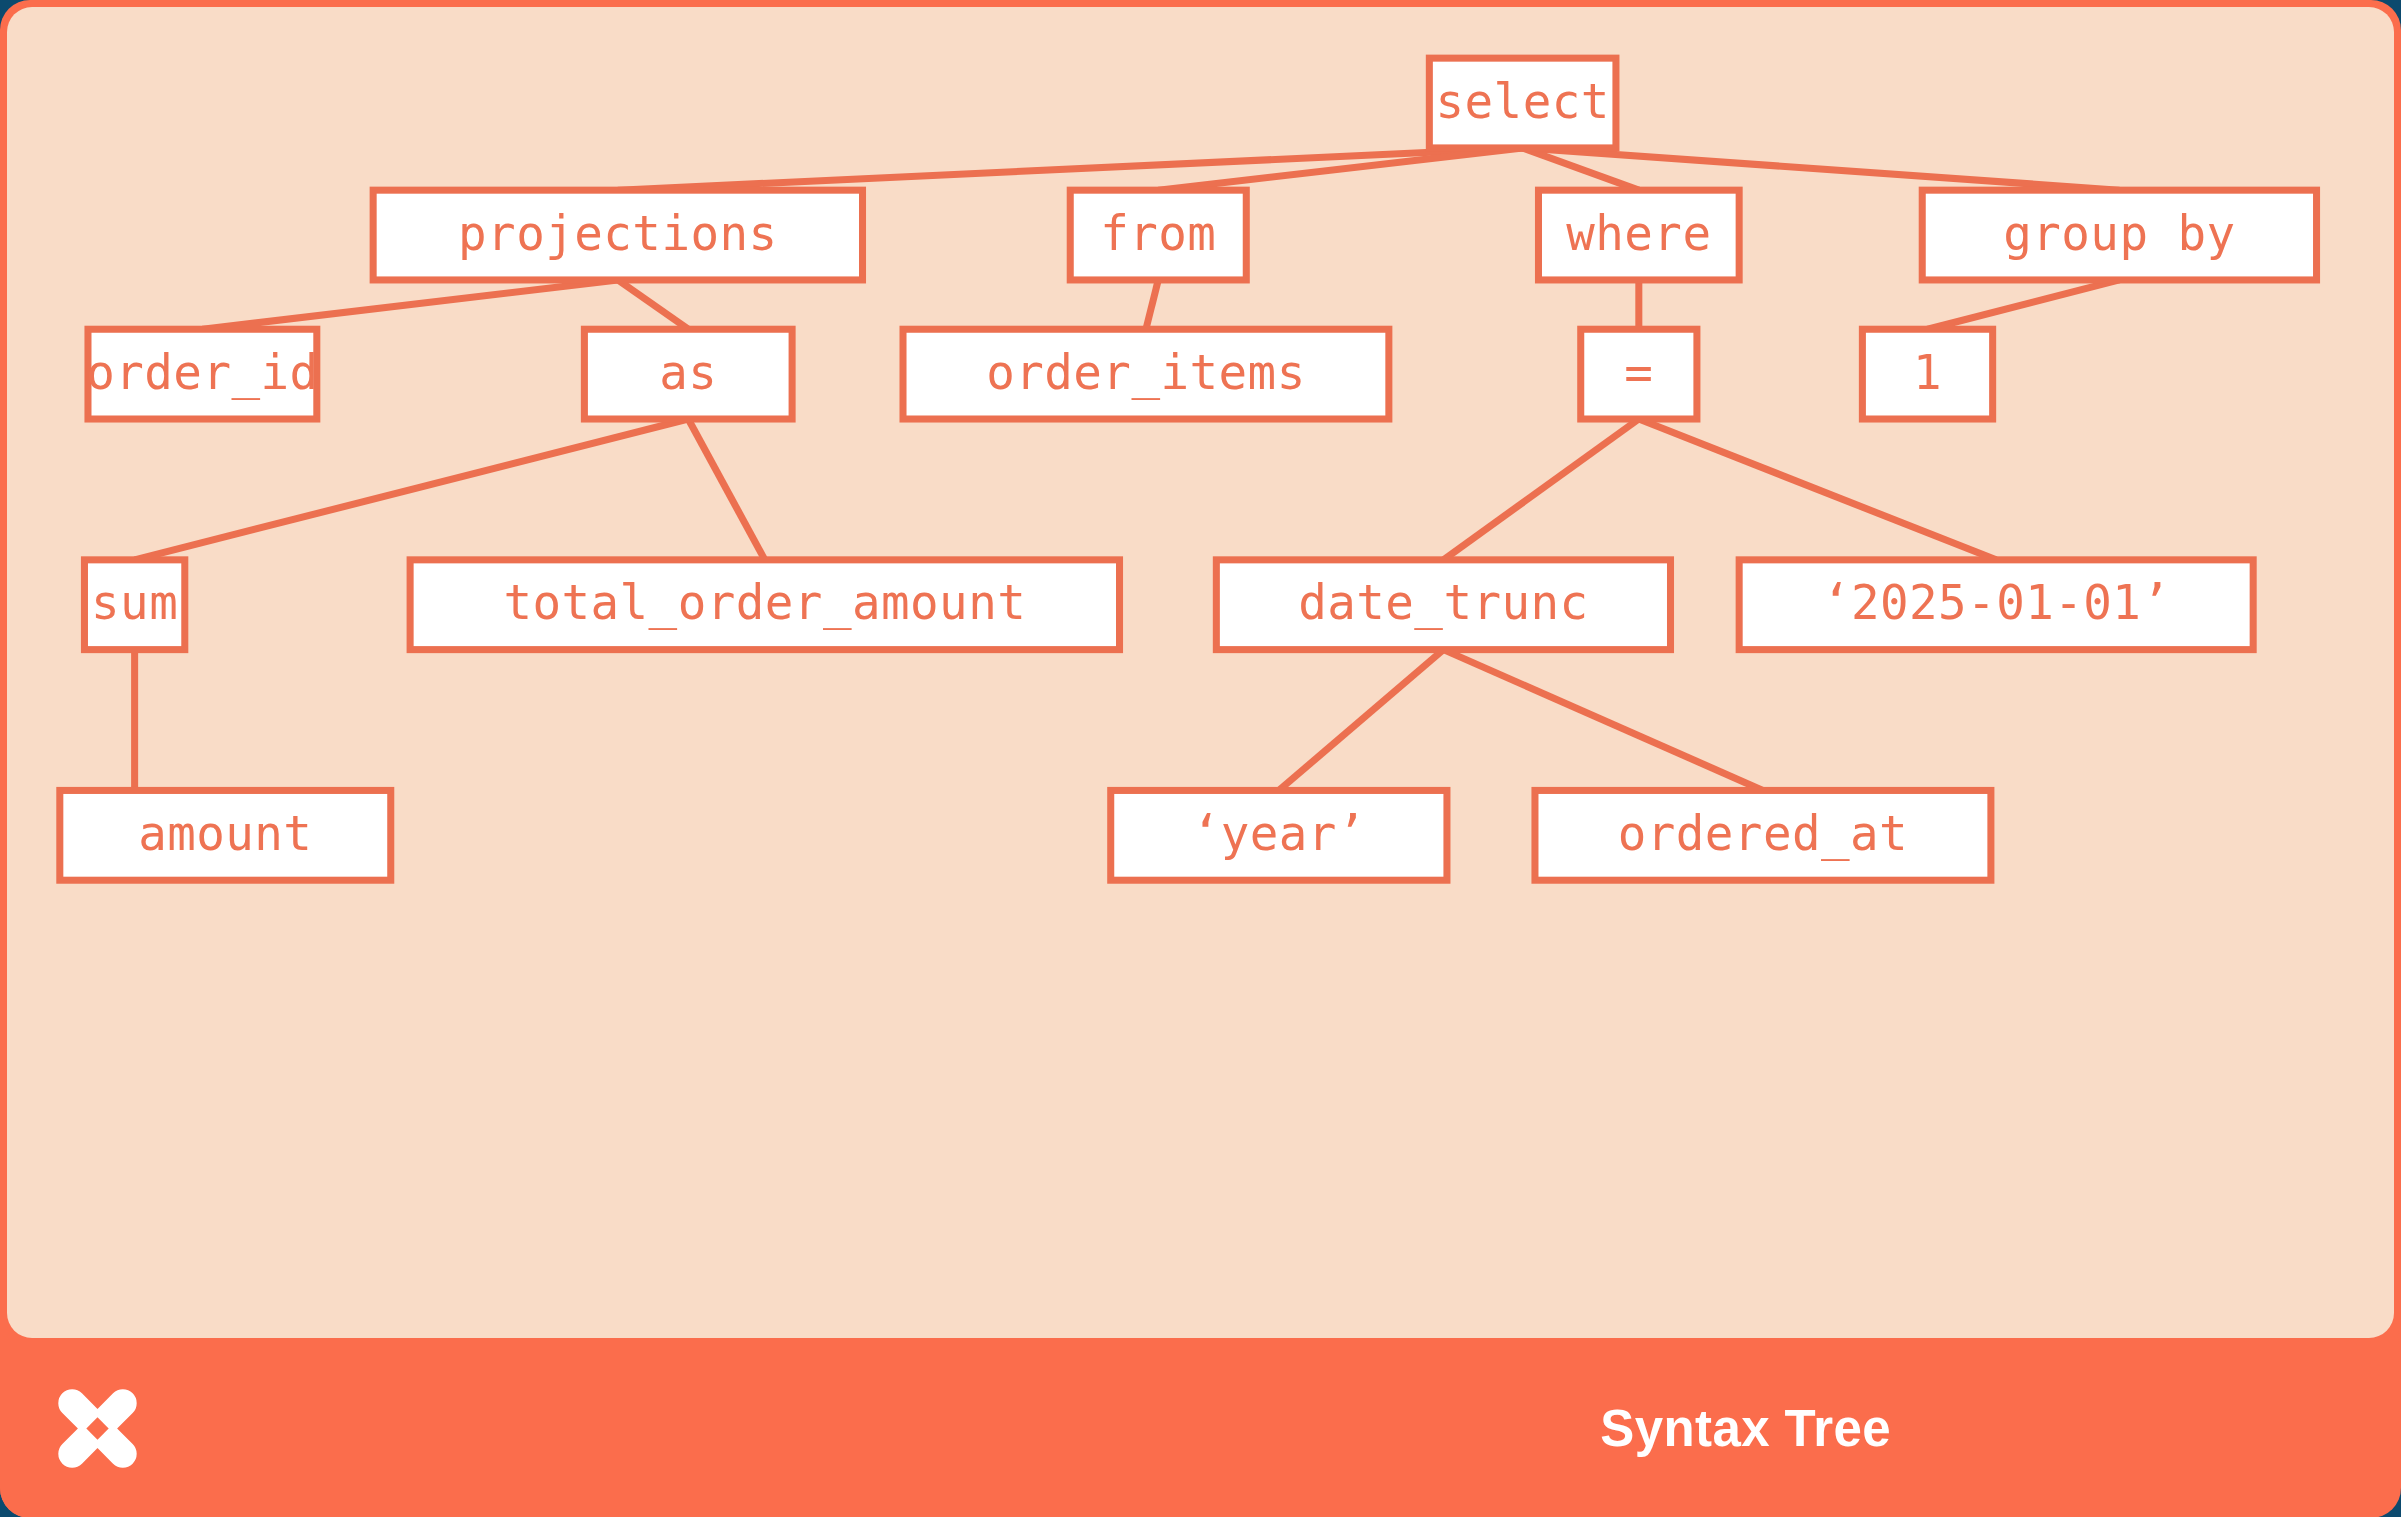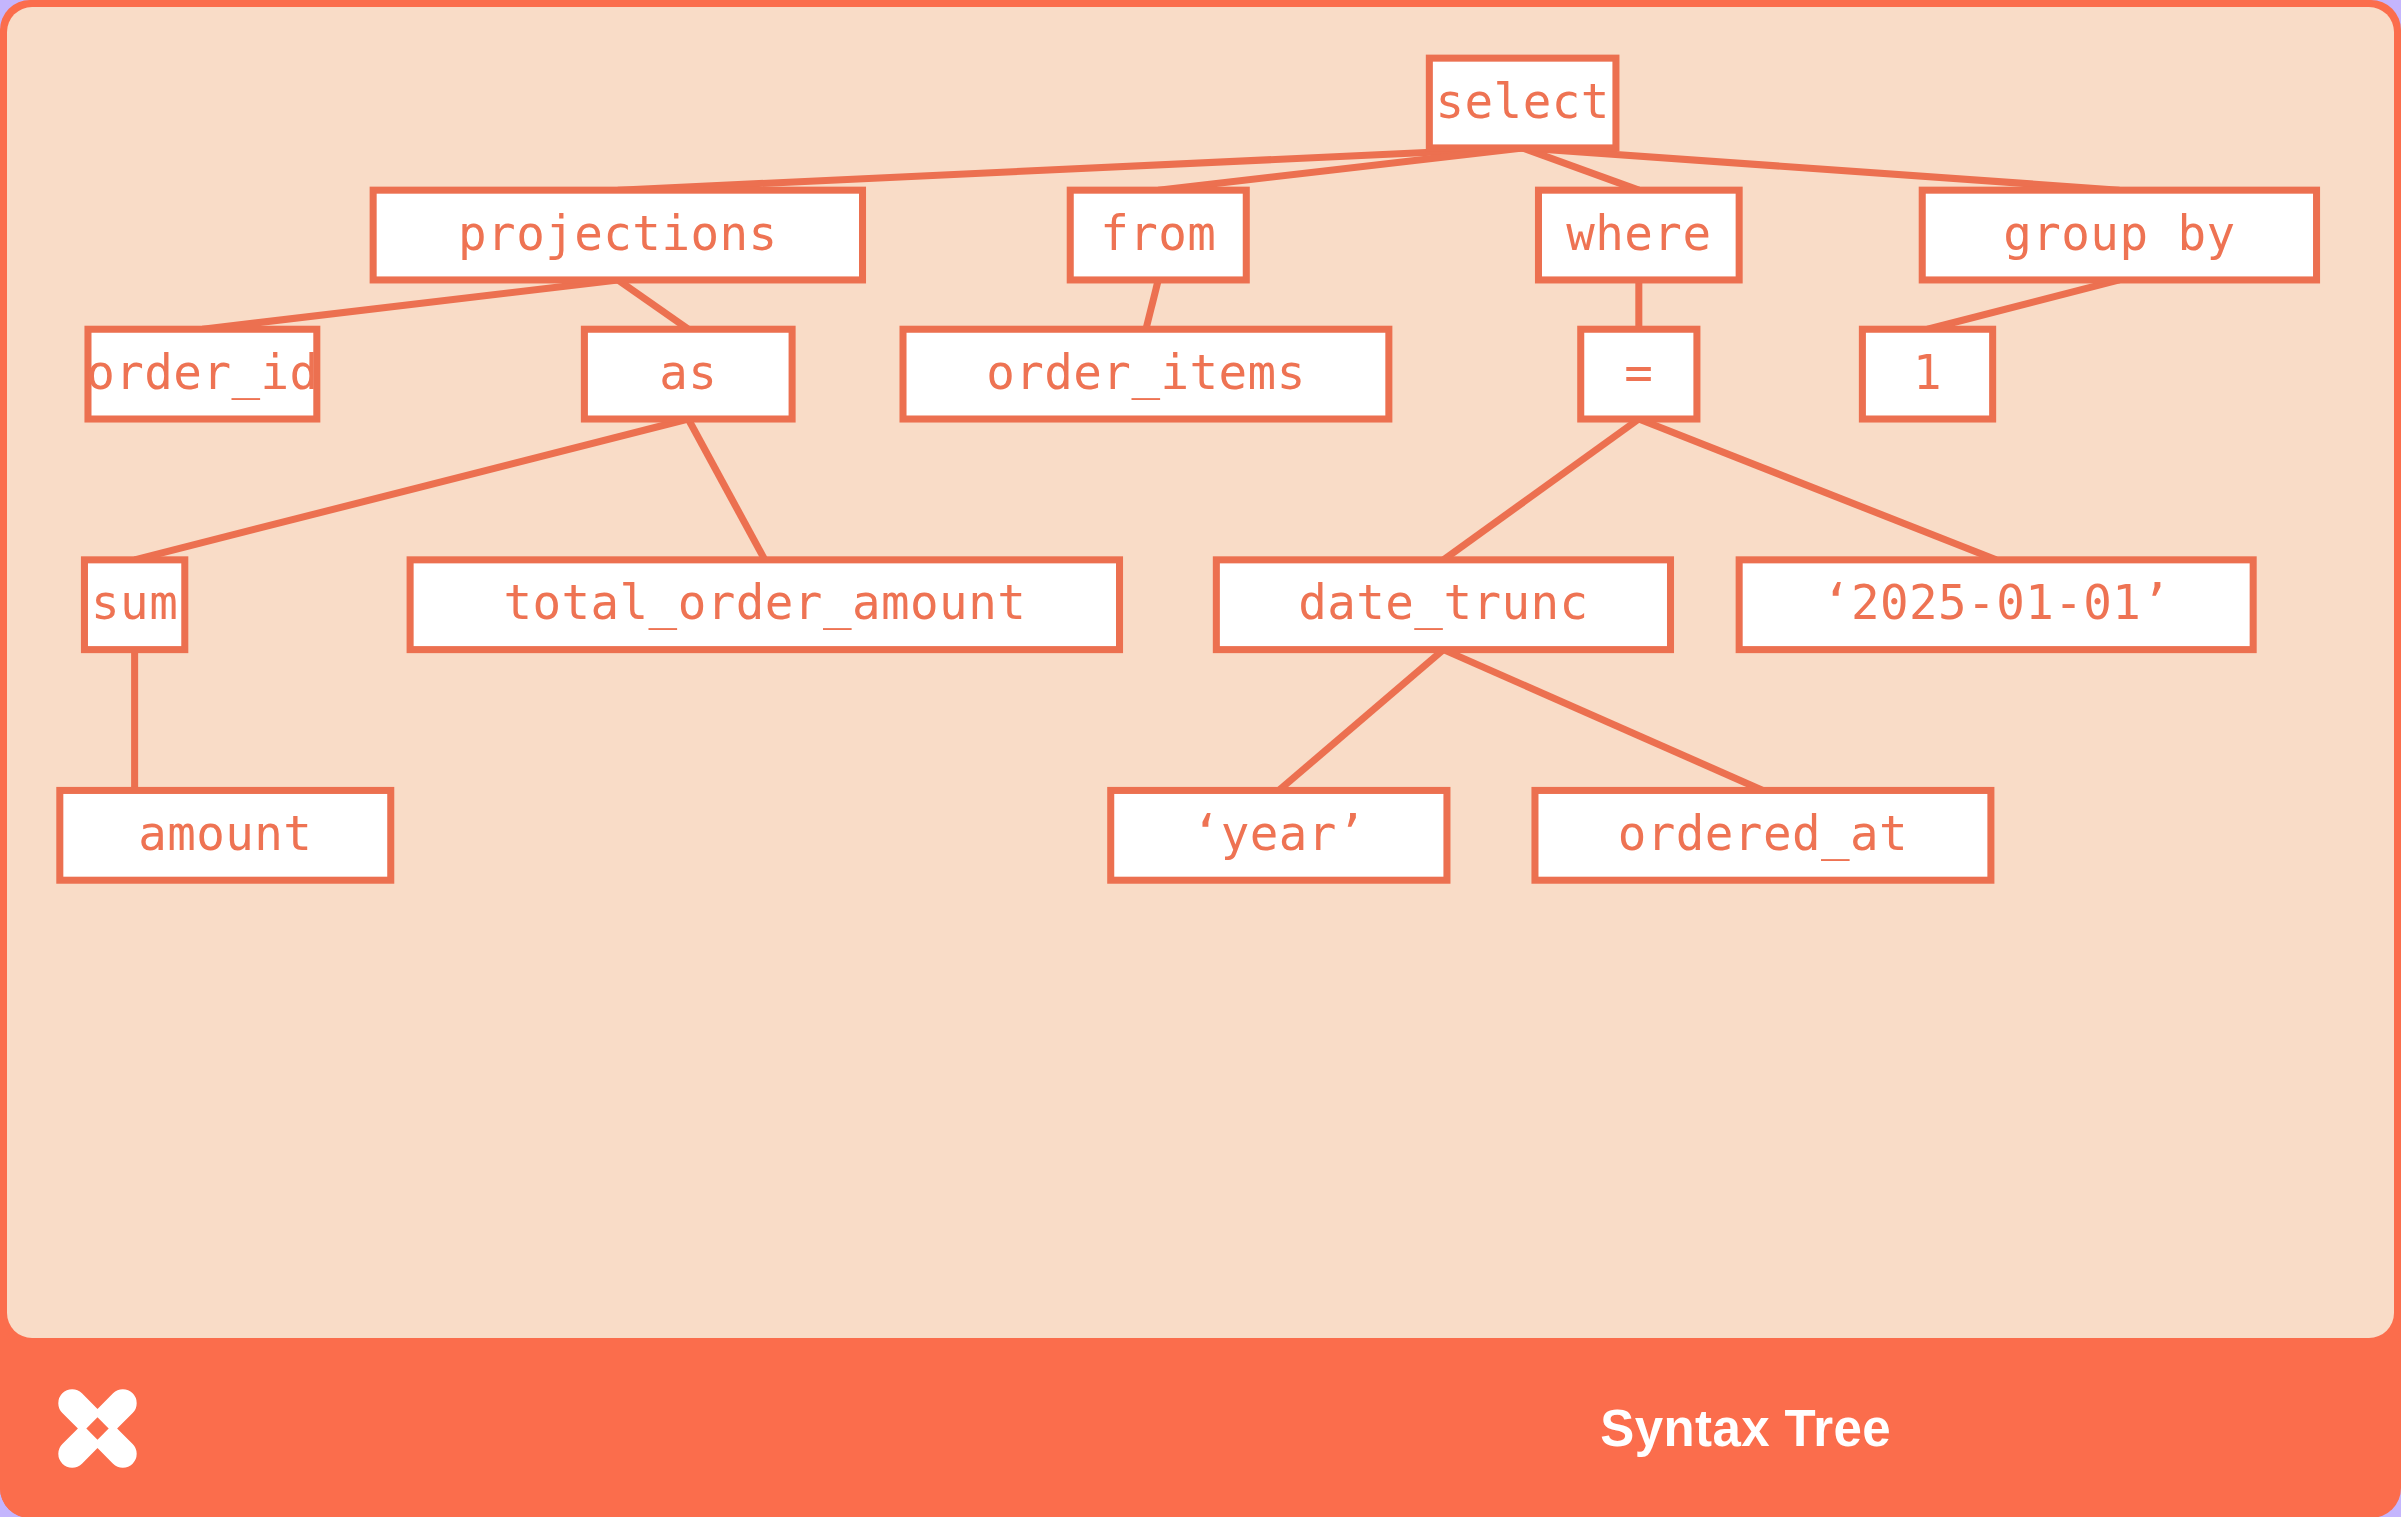--- a/index.html
+++ b/index.html
@@ -11,21 +11,21 @@
     width: 2401px;
     height: 1518px;
     overflow: hidden;
     font-family: "Liberation Sans", sans-serif;
   }
 
   #app {
     position: relative;
     width: 2401px;
     height: 1518px;
-    background: #c4b5fd;
+    background: #0c4a6e;
   }
 
   
   .card {
     position: absolute;
     left: 0; top: 0;
     width: 2401px;
     height: 1518px;
     background: #FB6D4C;
     border-radius: 30px;

